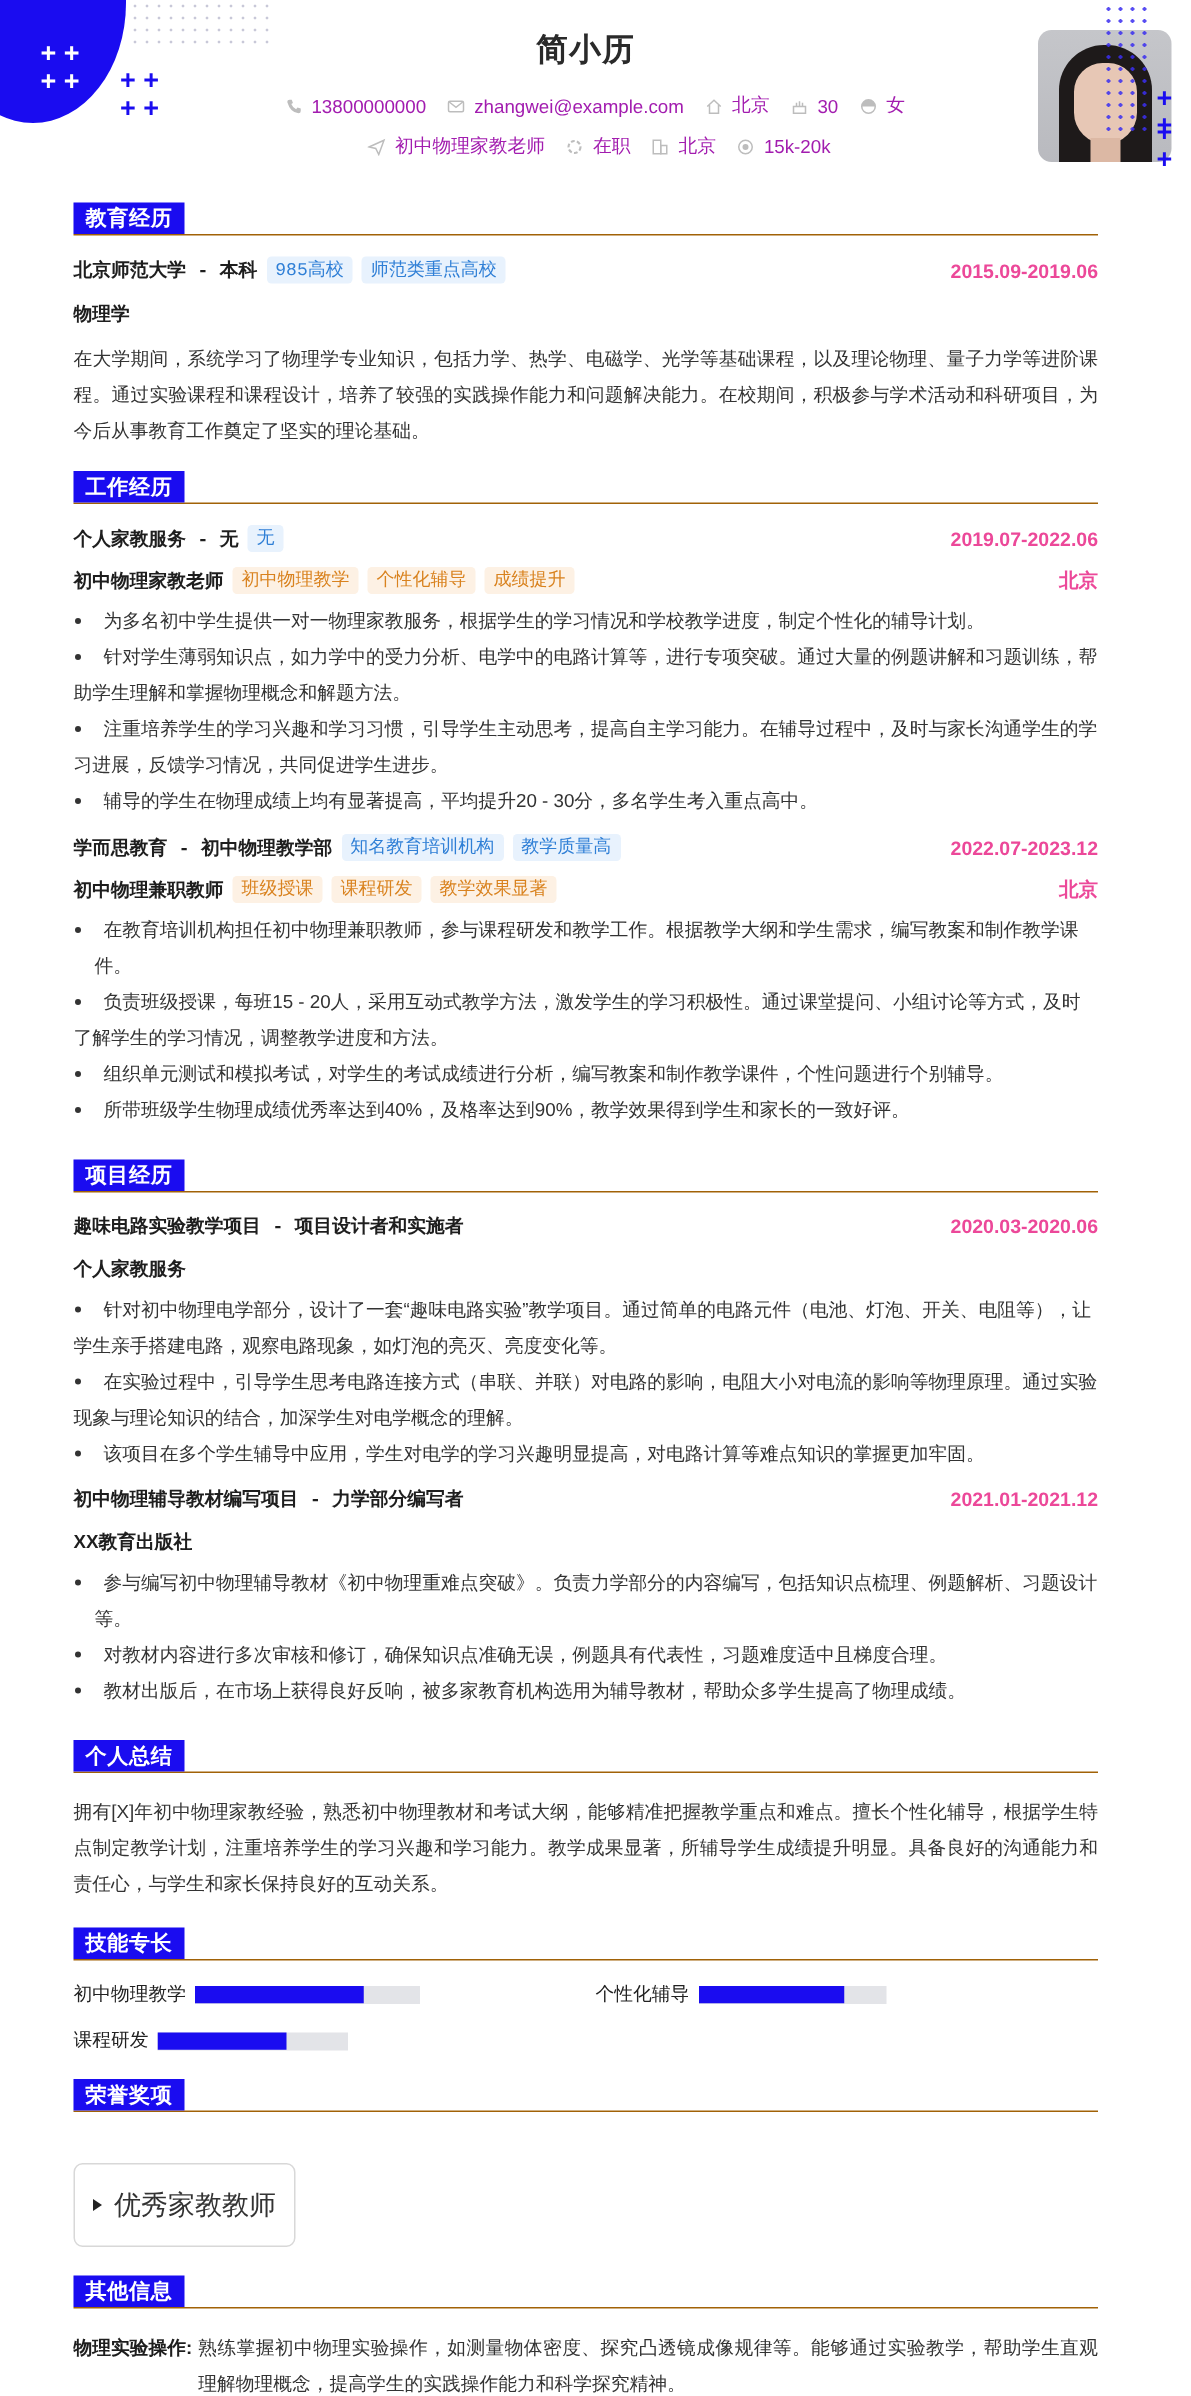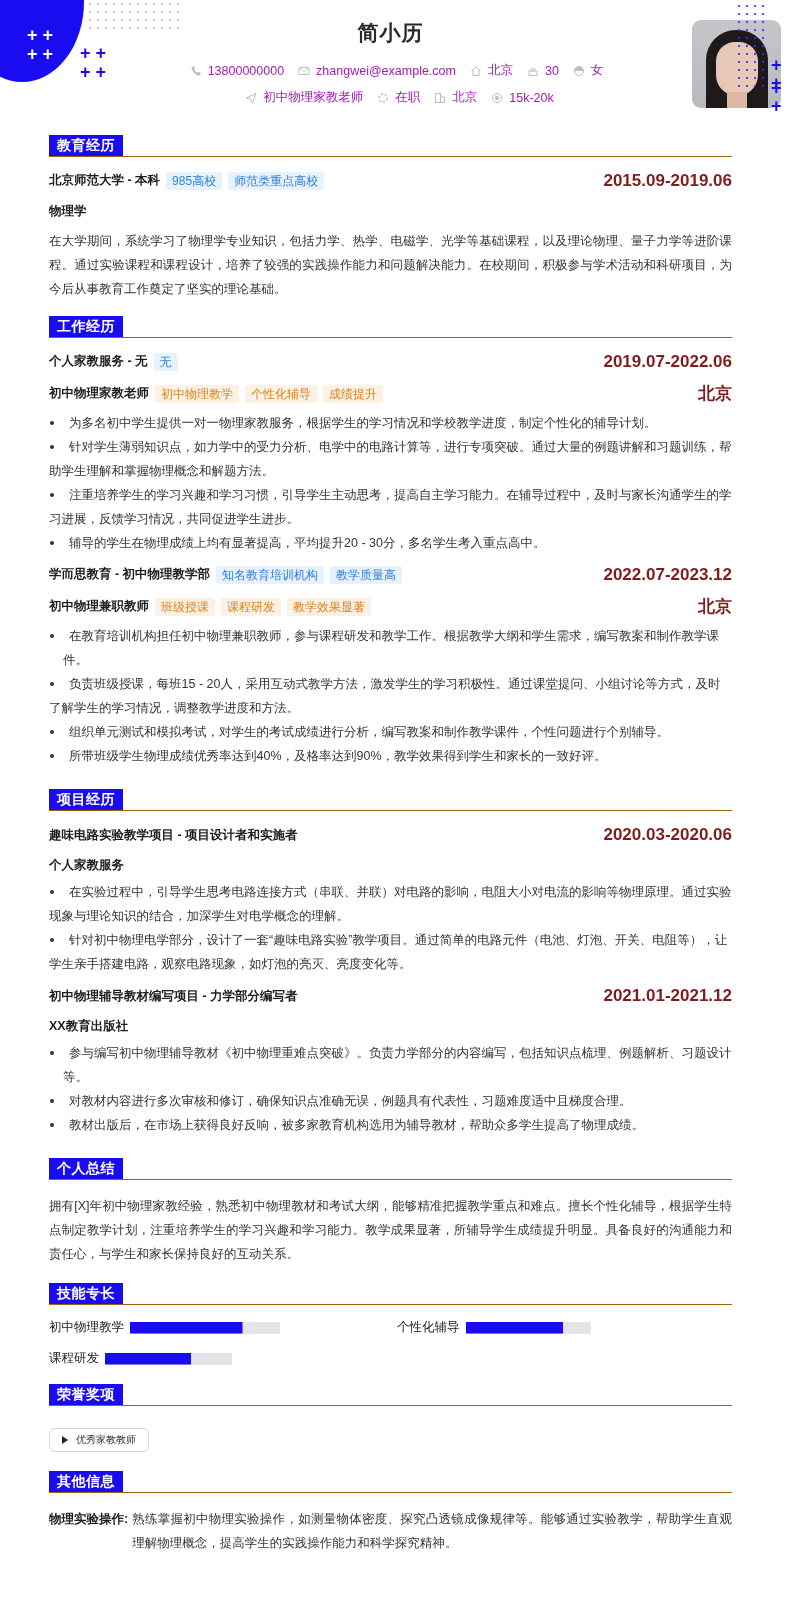--- a/index.html
+++ b/index.html
@@ -70,22 +70,22 @@
     position: absolute; left: 0; bottom: 0; height: 21px; padding: 0 8px;
     background: #1a0cf0; color: #fff; font-size: 14px; font-weight: 700;
     line-height: 21px; letter-spacing: 0.5px;
   }
   .sec-fade {
     position: absolute; left: 0; bottom: 0; height: 21px; width: 80px;
     background: linear-gradient(90deg, rgba(200,205,250,0.9), rgba(255,255,255,0));
     clip-path: polygon(0 0, 88% 0, 100% 100%, 0 100%);
   }
   .row-between { display: flex; justify-content: space-between; align-items: center; }
-  .entry-title { font-weight: 700; font-size: 12.5px; color: #1e1e1e; display: flex; gap: 6px; }
-  .entry-date { font-weight: 700; font-size: 17px; color: #7f1d1d; }
+  .entry-title { font-weight: 700; font-size: 12.5px; color: #1e1e1e; display: flex; align-items: center; gap: 6px; font-family: Liberation Mono, monospace; }
+  .entry-date { font-weight: 700; font-size: 13px; color: #ec4899; }
   .tag {
     display: inline-block; font-weight: 400; font-size: 12px; padding: 1px 6px; border-radius: 3px; line-height: 16px;
   }
   .tag.blue { background: #e8f2fd; color: #2f7fd6; }
   .tag.orange { background: #fdf1e4; color: #d9821e; }
   .sub-title { font-weight: 700; font-size: 12.5px; color: #1e1e1e; margin-top: 12px; }
   .para { font-size: 12.5px; line-height: 24px; color: #333; margin-top: 9px; text-align: justify; }
   ul.bullets { list-style: none; margin-top: 6px; }
   ul.bullets li {
     position: relative; padding-left: 14px; font-size: 12.5px; line-height: 24px; color: #333; margin-bottom: 0;
@@ -103,22 +103,22 @@
   .bar { position: relative; height: 12px; background: #e3e4e8; }
   .bar .fill { position: absolute; left: 0; top: 0; bottom: 0; background: #1a0cf0; clip-path: polygon(0 0, 100% 0, calc(100% - 0px) 100%, 0 100%); }
   .bar .fill::after {
     content: ""; position: absolute; right: -4px; top: 0; bottom: 0; width: 4px;
     background: linear-gradient(90deg, #1a0cf0, #1a0cf0);
     clip-path: polygon(0 0, 0 0, 100% 100%, 0 100%);
   }
 
   
   .honor {
-    display: inline-flex; align-items: center; gap: 8px; padding: 4px 12px; border: 1px solid #d8d8d8;
-    border-radius: 6px; font-size: 10px; color: #333; margin-top: 8px;
+    display: inline-flex; align-items: center; gap: 8px; padding: 15px 12px; border: 1px solid #d8d8d8;
+    border-radius: 6px; font-size: 18px; color: #333; margin-top: 20px;
   }
   .tri { width: 0; height: 0; border-left: 6px solid #222; border-top: 4.5px solid transparent; border-bottom: 4.5px solid transparent; }
 
   
   .other-row { display: flex; font-size: 12.5px; line-height: 24px; color: #333; }
   .other-label { font-weight: 700; color: #1e1e1e; white-space: nowrap; }
   .other-text { flex: 1; text-align: justify; }
 </style>
 </head>
 <body>
@@ -314,22 +314,23 @@
 
     <div class="entry">
       <div class="row-between">
         <div class="entry-title">
             <span>趣味电路实验教学项目 - 项目设计者和实施者</span>
           </div>
         <div class="entry-date">2020.03-2020.06</div>
       </div>
       <div class="sub-title">个人家教服务</div>
       <ul class="bullets">
+        <li style="padding-left:0;"><span style="display:inline-block;width:20px;"></span><span>针对初中物理电学部分，设计了一套“趣味电路实验”教学项目。通过简单的电路元件（电池、灯泡、开关、电阻等），让学生亲手搭建电路，观察电路现象，如灯泡的亮灭、亮度变化等。</span></li>
         <li style="padding-left:0;"><span style="display:inline-block;width:20px;"></span><span>在实验过程中，引导学生思考电路连接方式（串联、并联）对电路的影响，电阻大小对电流的影响等物理原理。通过实验现象与理论知识的结合，加深学生对电学概念的理解。</span></li>
-        <li style="padding-left:0;"><span style="display:inline-block;width:20px;"></span><span>针对初中物理电学部分，设计了一套“趣味电路实验”教学项目。通过简单的电路元件（电池、灯泡、开关、电阻等），让学生亲手搭建电路，观察电路现象，如灯泡的亮灭、亮度变化等。</span></li>
+        <li><span class="first-indent"></span><span>该项目在多个学生辅导中应用，学生对电学的学习兴趣明显提高，对电路计算等难点知识的掌握更加牢固。</span></li>
       </ul>
     </div>
 
     <div class="entry">
       <div class="row-between">
         <div class="entry-title">
             <span>初中物理辅导教材编写项目 - 力学部分编写者</span>
           </div>
         <div class="entry-date">2021.01-2021.12</div>
       </div>

